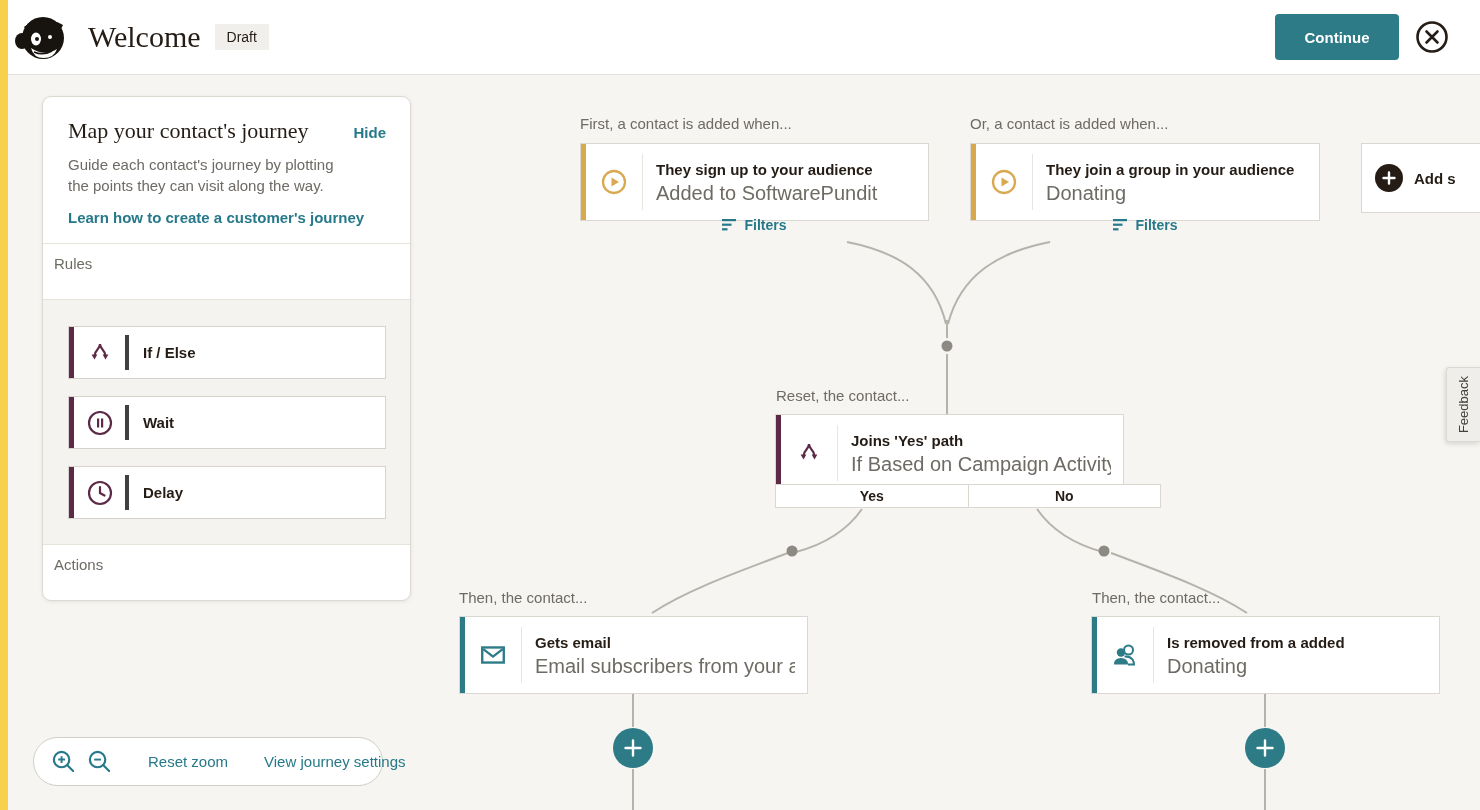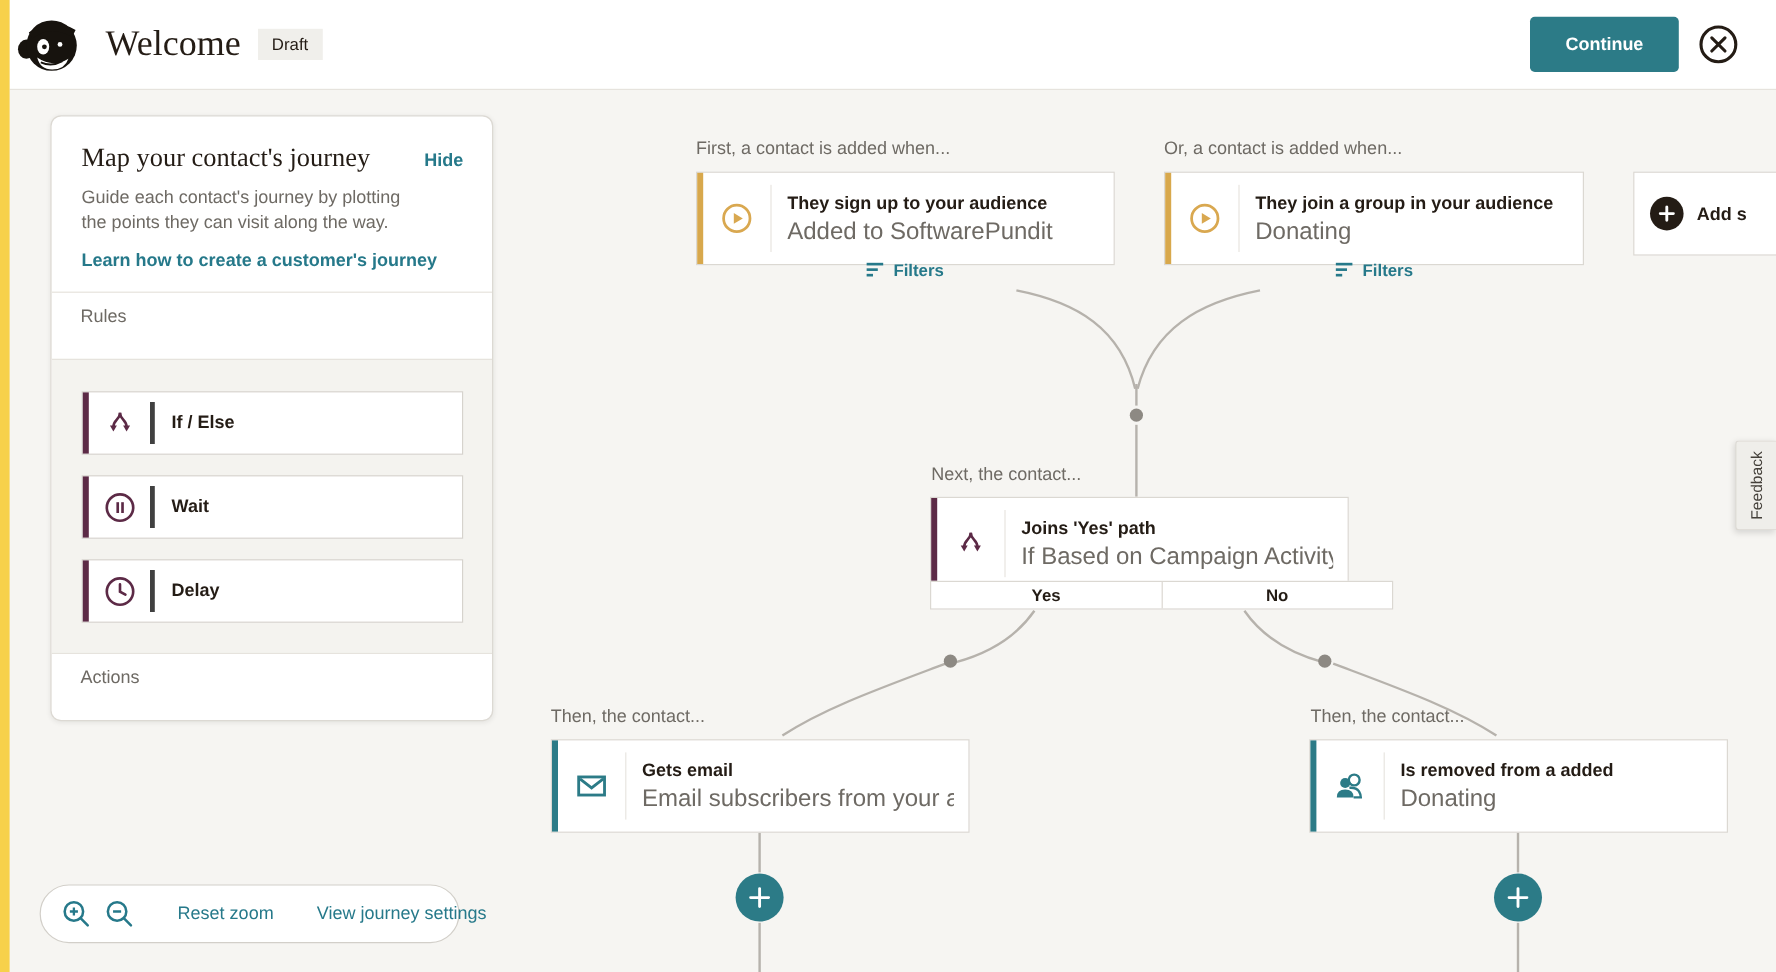--- a/index.html
+++ b/index.html
@@ -96,21 +96,21 @@
     position:absolute; left:42px; top:96px; width:369px;
     background:#fff; border:1px solid #dcd9d3; border-radius:9px;
     box-shadow:0 1px 4px rgba(0,0,0,.07); z-index:10; overflow:hidden;
   }
   .panel-head { padding:21px 24px 17px 25px; }
   .panel-title-row { display:flex; justify-content:space-between; align-items:baseline; }
   .panel-title { font-family:"Liberation Serif", serif; font-size:22px; font-weight:normal; }
   .hide-link { color:#26798a; font-size:15px; font-weight:bold; cursor:pointer; }
   .panel-desc { margin-top:10px; font-size:15px; line-height:21px; color:#6e6a64; width:290px; }
   .panel-link { margin-top:13px; font-size:15px; font-weight:bold; color:#26798a; cursor:pointer; }
-  .section-label-row { border-top:1px solid #e6e3dd; padding:0 24px; height:56px; line-height:40px; font-size:15px; color:#6e6a64; }
+  .section-label-row { border-top:1px solid #e6e3dd; padding:0 11px; height:56px; line-height:40px; font-size:15px; color:#6e6a64; }
   .section-body { border-top:1px solid #e6e3dd; background:#f4f3ef; padding:26px 24px 25px 25px; }
   .section-body.actions { padding-bottom:9px; }
   .rule-card {
     height:53px; background:#fff; border:1px solid #d6d3cd; display:flex;
     align-items:stretch; margin-bottom:17px; cursor:grab;
   }
   .rule-card:last-child { margin-bottom:0; }
   .rule-icon { width:51px; display:flex; align-items:center; justify-content:center; flex:0 0 auto; }
   .rule-icon.plum { color:#5c2a46; }
   .rule-icon.teal { color:#2c7b87; }
@@ -220,21 +220,21 @@
 
 <div class="add-source-card">
   <span class="add-source-circle">
     <svg viewBox="0 0 14 14" width="14" height="14">
       <path d="M7 1.5 V12.5 M1.5 7 H12.5" stroke="#fff" stroke-width="2.4" stroke-linecap="round"></path>
     </svg>
   </span>
   <span class="add-source-label">Add s</span>
 </div>
 
-<div class="intro-label" style="left:776px; top:387px;">Next, the contact...</div>
+<div class="intro-label" style="left:776px; top:387px;">Reset, the contact...</div>
 <div class="node-card" style="left:775px; top:414px; width:349px;">
   <div class="accent plum"></div>
   <div class="icon-cell plum">
     <svg viewBox="0 0 26 26" width="26" height="26">
       <path d="M13 4 C13 10 7.5 9.5 7.5 16" fill="none" stroke="currentColor" stroke-width="2.2"></path>
       <path d="M13 4 C13 10 18.5 9.5 18.5 16" fill="none" stroke="currentColor" stroke-width="2.2"></path>
       <path d="M4.6 14.5 L7.5 19.5 L10.4 14.5 Z" fill="currentColor"></path>
       <path d="M15.6 14.5 L18.5 19.5 L21.4 14.5 Z" fill="currentColor"></path>
     </svg>
   </div>

